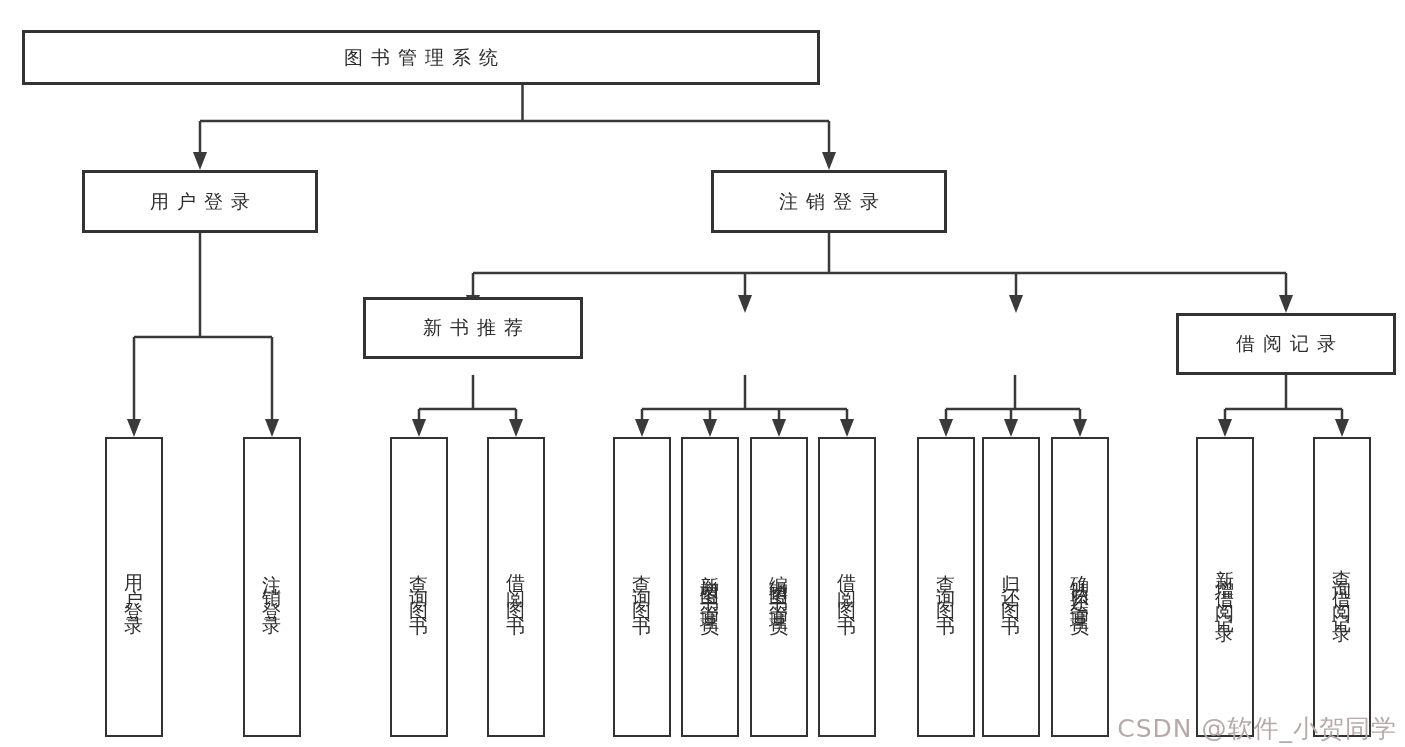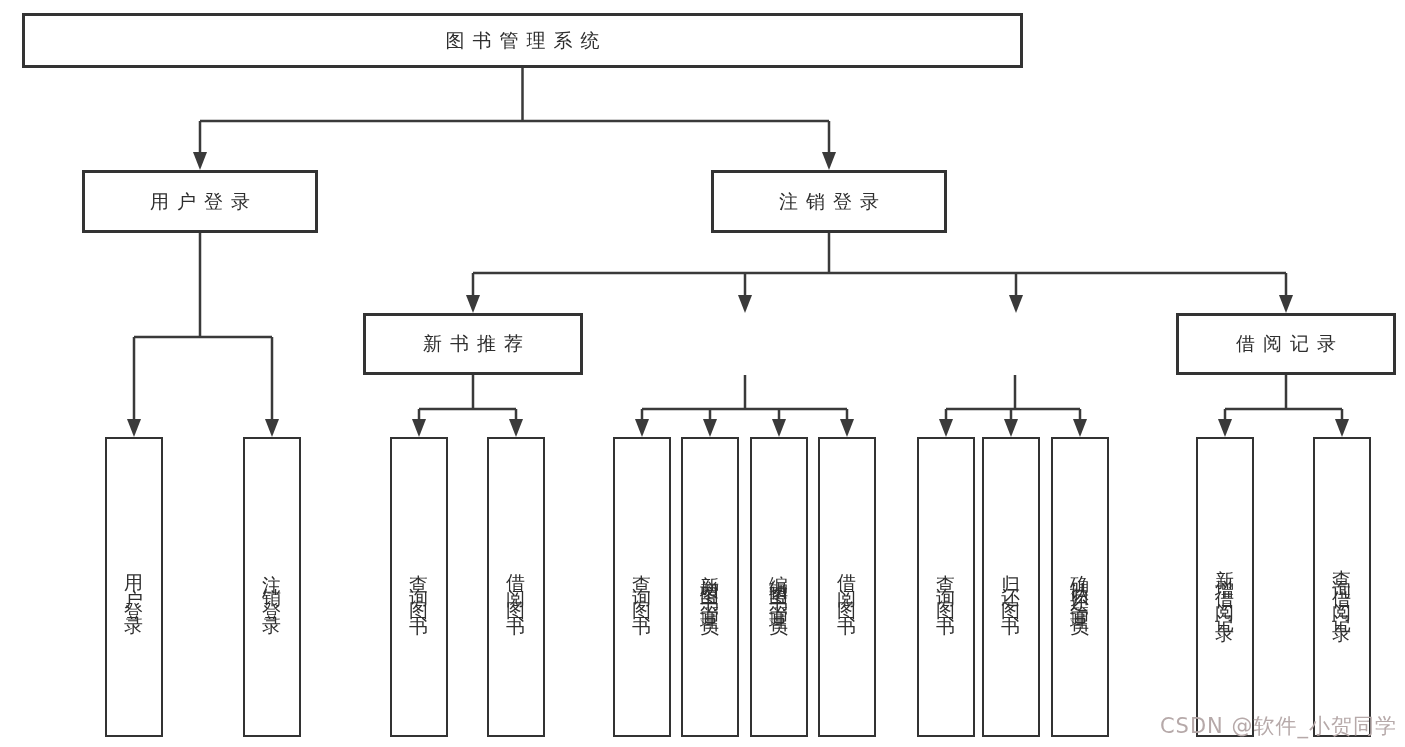--- a/index.html
+++ b/index.html
@@ -18,21 +18,21 @@
     display:flex;align-items:center;justify-content:center;
     writing-mode:vertical-rl;text-orientation:mixed;
     font-size:19px;color:#2e2e2e;white-space:nowrap;line-height:1;
     top:437px;width:58px;height:300px;
   }
   .ls4{letter-spacing:14px;}
   .ls6{letter-spacing:11px;}
   .ls9{letter-spacing:6px;}
   .watermark{
     position:absolute;top:712px;right:8px;
-    font-size:21px;letter-spacing:1px;color:#b6a9a9;
+    font-size:25px;letter-spacing:1px;color:#b6a9a9;
   }
 </style>
 </head>
 <body>
 
 <div class="stage">
 
   <svg class="wires" width="1405" height="747" viewBox="0 0 1405 747">
     <path fill="none" stroke="#3a3a3a" stroke-width="2.5" d="
       M522.5 68 V121 M200 121 H829 M200 121 V152 M829 121 V152
@@ -58,26 +58,26 @@
       <polygon points="772,419 786,419 779,437"></polygon>
       <polygon points="840,419 854,419 847,437"></polygon>
       <polygon points="939,419 953,419 946,437"></polygon>
       <polygon points="1004,419 1018,419 1011,437"></polygon>
       <polygon points="1073,419 1087,419 1080,437"></polygon>
       <polygon points="1218,419 1232,419 1225,437"></polygon>
       <polygon points="1335,419 1349,419 1342,437"></polygon>
     </g>
   </svg>
 
-  <div class="node" style="left:22px;top:13px;width:1001px;height:55px">图书管理系统</div>
+  <div class="node" style="left:22px;top:30px;width:798px;height:55px">图书管理系统</div>
 
   <div class="node" style="left:82px;top:170px;width:236px;height:63px">用户登录</div>
   <div class="node" style="left:711px;top:170px;width:236px;height:63px">注销登录</div>
 
-  <div class="node" style="left:363px;top:313px;width:220px;height:62px">新书推荐</div>
+  <div class="node" style="left:363px;top:297px;width:220px;height:62px">新书推荐</div>
   <div class="node" style="left:1176px;top:313px;width:220px;height:62px">借阅记录</div>
 
   <div class="leaf ls4" style="left:105px">用户登录</div>
   <div class="leaf ls4" style="left:243px">注销登录</div>
 
   <div class="leaf ls4" style="left:390px">查询图书</div>
   <div class="leaf ls4" style="left:487px">借阅图书</div>
 
   <div class="leaf ls4" style="left:613px">查询图书</div>
   <div class="leaf ls9" style="left:681px">新增图书（管理员）</div>

